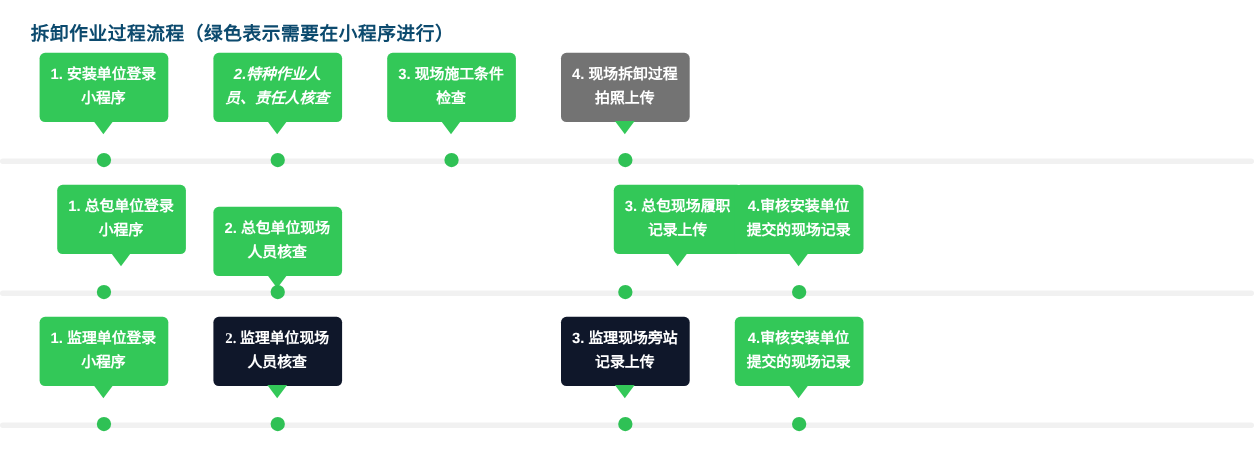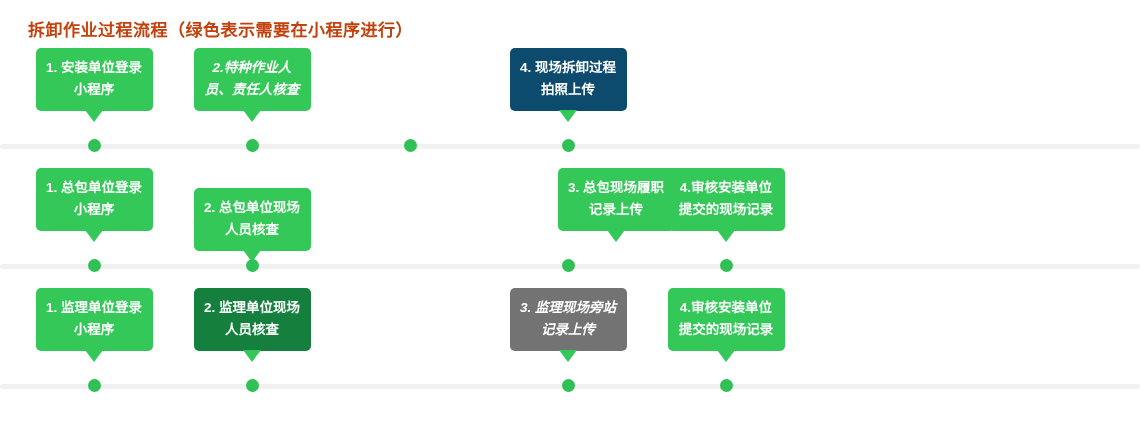--- a/index.html
+++ b/index.html
@@ -90,43 +90,46 @@
     width: 13px;
     height: 13px;
     margin-left: -6.5px;
     border-radius: 50%;
     background: #2fc155;
   }
 </style>
 </head>
 <body style="background: rgb(255, 255, 255);">
 
-<div class="page-title" style="color: #c2410c;">拆卸作业过程流程（绿色表示需要在小程序进行）</div>
+<div class="page-title" style="color: #0c4a6e;">拆卸作业过程流程（绿色表示需要在小程序进行）</div>
 
 <div class="timeline-stack">
     <div class="timeline-row">
       <div class="timeline-axis" style="background: rgb(241, 241, 241);"></div>
       <div class="node" style="left: 94px;">
         <div class="bubble" style="background: rgb(51, 200, 88);"><span>1. 安装单位登录小程序</span><div class="bubble-tail" style="border-top-color: rgb(51, 200, 88);"></div></div>
       </div>
       <div class="node-dot" style="left: 94px; background: rgb(47, 193, 85);"></div>
       <div class="node" style="left: 252px; font-style: italic;">
         <div class="bubble" style="background: rgb(51, 200, 88);"><span>2.特种作业人员、责任人核查</span><div class="bubble-tail" style="border-top-color: rgb(51, 200, 88);"></div></div>
       </div>
       <div class="node-dot" style="left: 252px; background: rgb(47, 193, 85);"></div>
+      <div class="node" style="left: 410px;">
+        <div class="bubble" style="background: rgb(51, 200, 88);"><span>3. 现场施工条件检查</span><div class="bubble-tail" style="border-top-color: rgb(51, 200, 88);"></div></div>
+      </div>
       <div class="node-dot" style="left: 410px; background: rgb(47, 193, 85);"></div>
       <div class="node" style="left: 568px;">
-        <div class="bubble" style="background: #0c4a6e;"><span>4. 现场拆卸过程拍照上传</span><div class="bubble-tail" style="border-top-color: rgb(51, 200, 88);"></div></div>
+        <div class="bubble" style="background: #737373;"><span>4. 现场拆卸过程拍照上传</span><div class="bubble-tail" style="border-top-color: rgb(51, 200, 88);"></div></div>
       </div>
       <div class="node-dot" style="left: 568px; background: rgb(47, 193, 85);"></div>
     </div>
     <div class="timeline-row">
       <div class="timeline-axis" style="background: rgb(241, 241, 241);"></div>
       <div class="node" style="left: 94px;">
-        <div class="bubble" style="background: rgb(51, 200, 88);"><span>1. 总包单位登录小程序</span><div class="bubble-tail" style="border-top-color: rgb(51, 200, 88);"></div></div>
+        <div class="bubble" style="background: rgb(51, 200, 88); margin-left: 16px;"><span>1. 总包单位登录小程序</span><div class="bubble-tail" style="border-top-color: rgb(51, 200, 88);"></div></div>
       </div>
       <div class="node-dot" style="left: 94px; background: rgb(47, 193, 85);"></div>
       <div class="node" style="left: 252px; margin-top: 20px;">
         <div class="bubble" style="background: rgb(51, 200, 88);"><span>2. 总包单位现场人员核查</span><div class="bubble-tail" style="border-top-color: rgb(51, 200, 88);"></div></div>
       </div>
       <div class="node-dot" style="left: 252px; background: rgb(47, 193, 85);"></div>
       <div class="node" style="left: 568px;">
         <div class="bubble" style="background: rgb(51, 200, 88); margin-left: 48px;"><span>3. 总包现场履职记录上传</span><div class="bubble-tail" style="border-top-color: rgb(51, 200, 88);"></div></div>
       </div>
       <div class="node-dot" style="left: 568px; background: rgb(47, 193, 85);"></div>
@@ -135,25 +138,25 @@
       </div>
       <div class="node-dot" style="left: 726px; background: rgb(47, 193, 85);"></div>
     </div>
     <div class="timeline-row">
       <div class="timeline-axis" style="background: rgb(241, 241, 241);"></div>
       <div class="node" style="left: 94px;">
         <div class="bubble" style="background: rgb(51, 200, 88);"><span>1. 监理单位登录小程序</span><div class="bubble-tail" style="border-top-color: rgb(51, 200, 88);"></div></div>
       </div>
       <div class="node-dot" style="left: 94px; background: rgb(47, 193, 85);"></div>
       <div class="node" style="left: 252px;">
-        <div class="bubble" style="background: #15803d;"><span>2. 监理单位现场人员核查</span><div class="bubble-tail" style="border-top-color: rgb(51, 200, 88);"></div></div>
+        <div class="bubble" style="background: #0f172a; font-family: Liberation Serif, serif;"><span>2. 监理单位现场人员核查</span><div class="bubble-tail" style="border-top-color: rgb(51, 200, 88);"></div></div>
       </div>
       <div class="node-dot" style="left: 252px; background: rgb(47, 193, 85);"></div>
       <div class="node" style="left: 568px;">
-        <div class="bubble" style="background: #737373; font-style: italic;"><span>3. 监理现场旁站记录上传</span><div class="bubble-tail" style="border-top-color: rgb(51, 200, 88);"></div></div>
+        <div class="bubble" style="background: #0f172a;"><span>3. 监理现场旁站记录上传</span><div class="bubble-tail" style="border-top-color: rgb(51, 200, 88);"></div></div>
       </div>
       <div class="node-dot" style="left: 568px; background: rgb(47, 193, 85);"></div>
       <div class="node" style="left: 726px;">
         <div class="bubble" style="background: rgb(51, 200, 88);"><span>4.审核安装单位提交的现场记录</span><div class="bubble-tail" style="border-top-color: rgb(51, 200, 88);"></div></div>
       </div>
       <div class="node-dot" style="left: 726px; background: rgb(47, 193, 85);"></div>
     </div>
   </div>
 
 </body></html>

